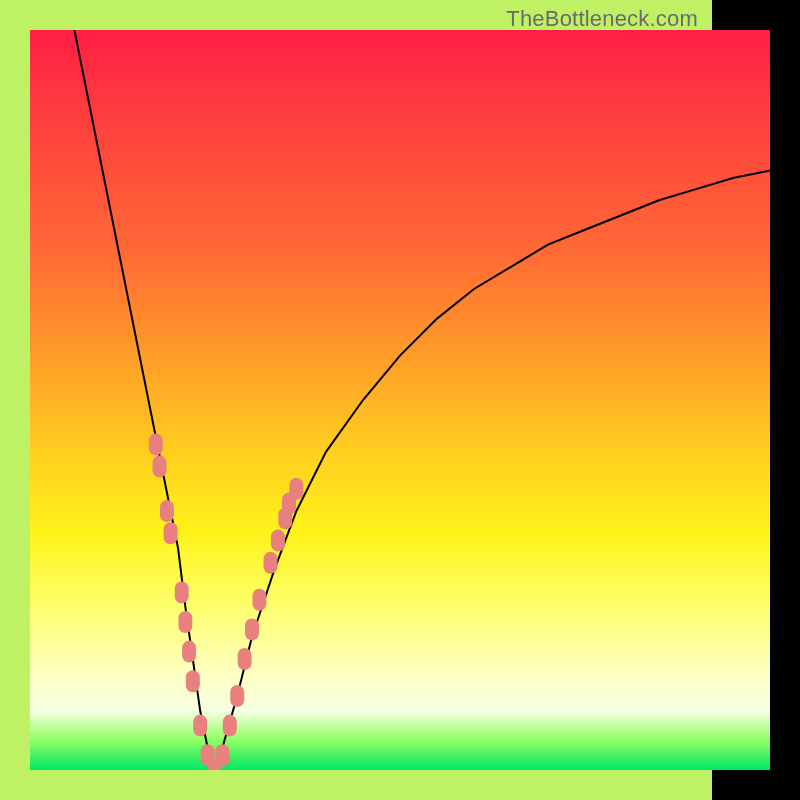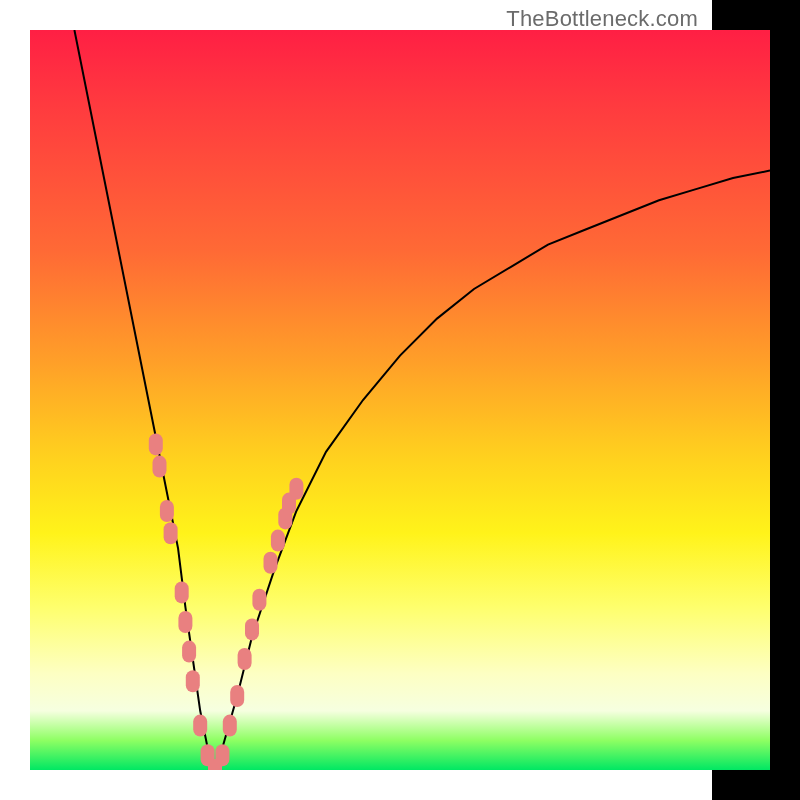--- a/index.html
+++ b/index.html
@@ -10,21 +10,21 @@
     overflow: hidden;
     background: #000;
     font-family: Arial, Helvetica, sans-serif;
   }
   .frame {
     position: absolute;
     left: 0;
     top: 0;
     width: 712px;
     height: 800px;
-    background: #ffffff;
+    background: #bef264;
   }
   .plot {
     position: absolute;
     
     left: 30px;
     top: 30px;
     width: 740px;
     height: 740px;
     
     background: linear-gradient(

